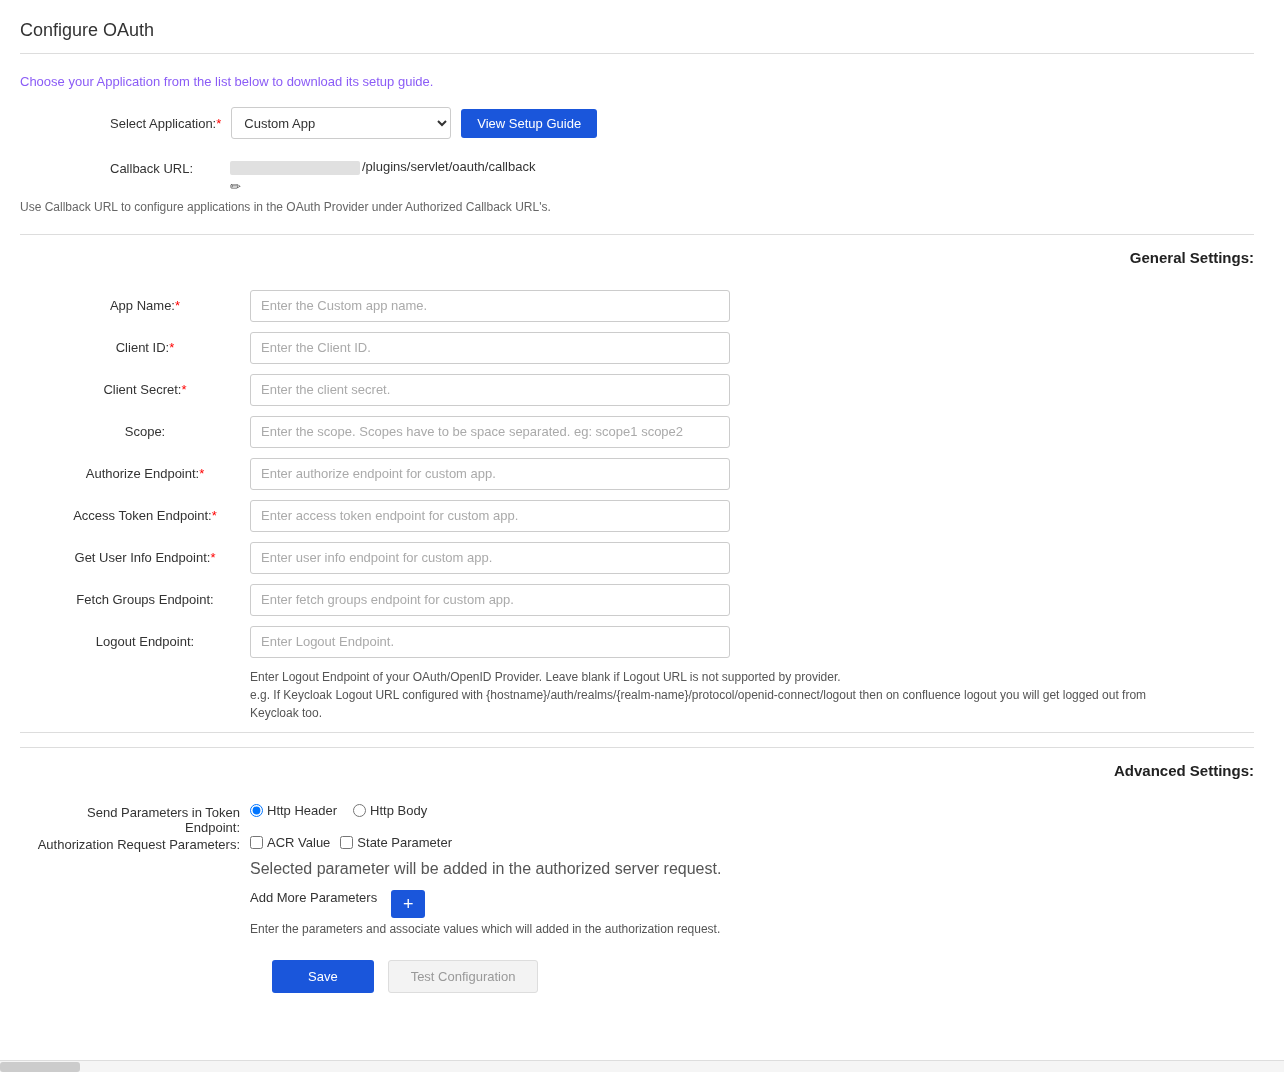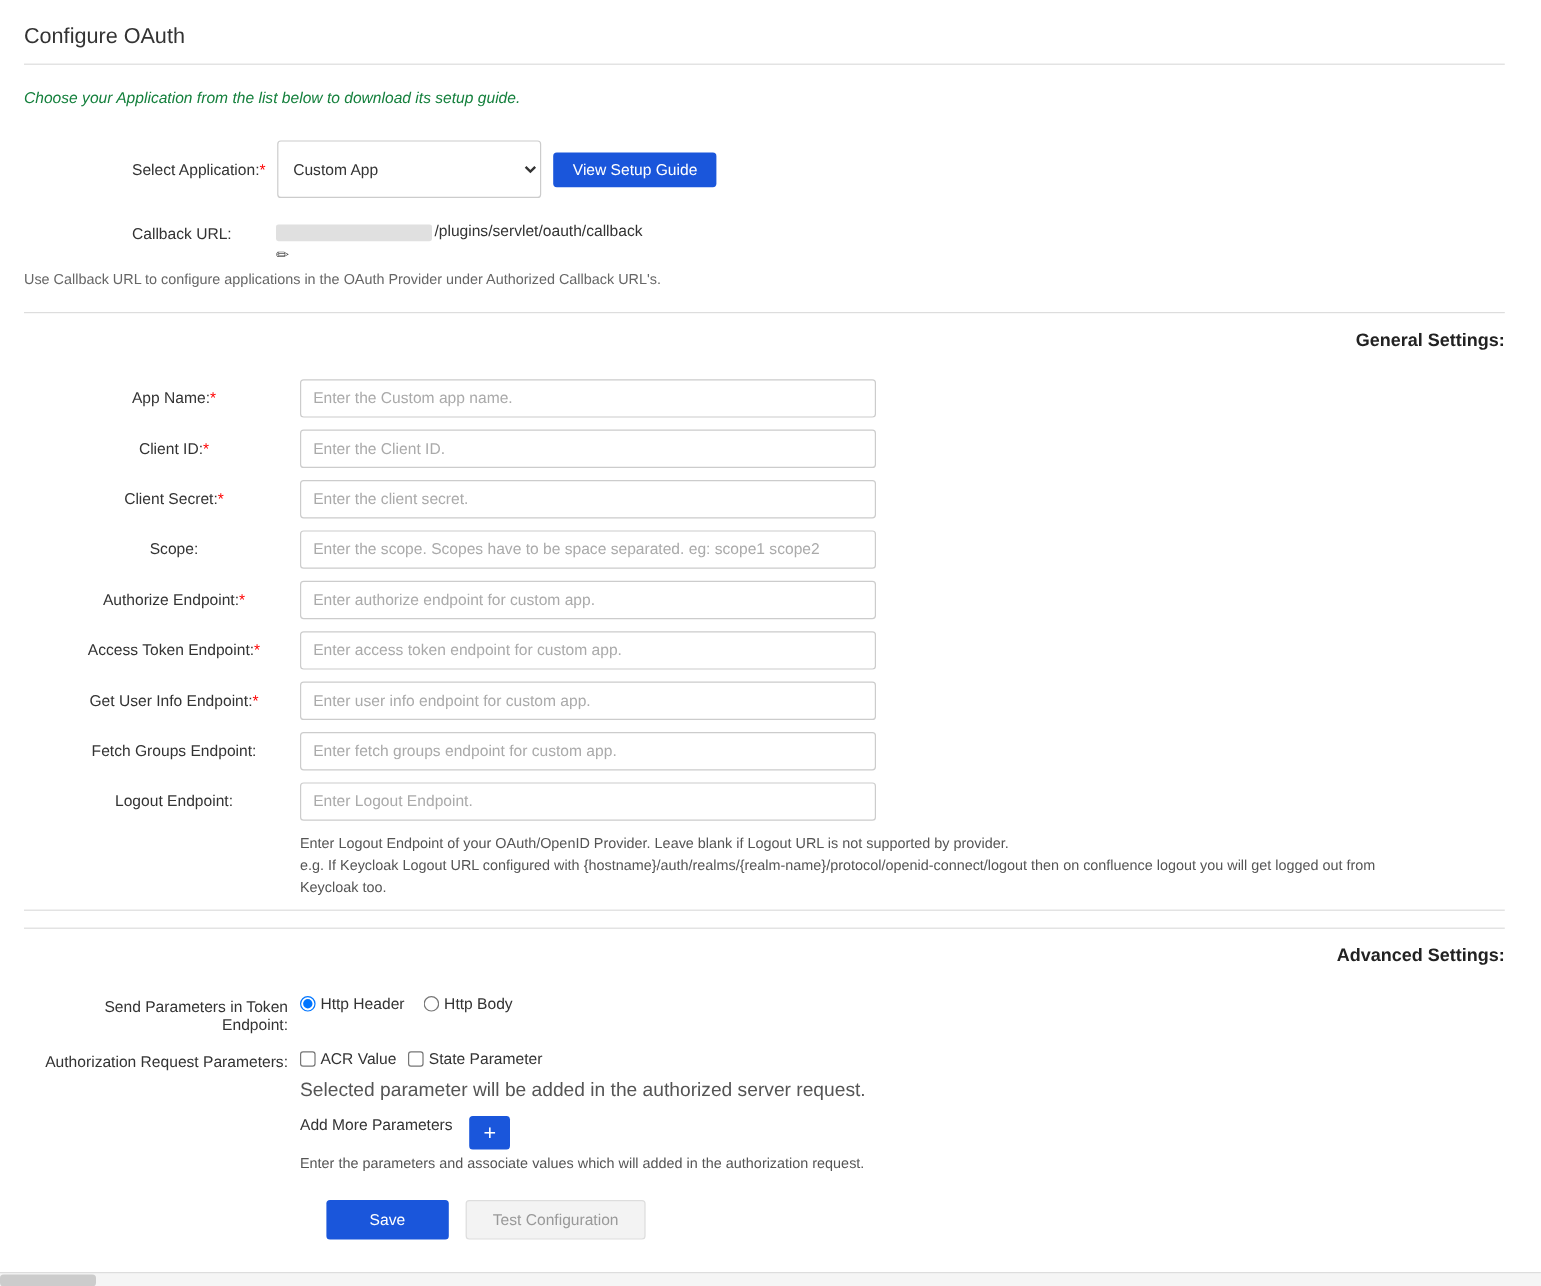--- a/index.html
+++ b/index.html
@@ -21,23 +21,22 @@
       font-size: 18px;
       font-weight: 400;
       color: #333;
       padding-bottom: 12px;
       border-bottom: 1px solid #ddd;
       margin-bottom: 20px;
     }
 
     .intro-text {
       font-size: 13px;
-      color: #15803d;
-      margin-bottom: 28px;
-      font-style: italic;
+      color: #8b5cf6;
+      margin-bottom: 18px;
     }
 
     .select-row {
       display: flex;
       align-items: center;
       margin-bottom: 20px;
       gap: 10px;
     }
 
     .select-row label {
@@ -46,21 +45,21 @@
       white-space: nowrap;
       margin-left: 90px;
     }
 
     .select-row label span.required {
       color: red;
     }
 
     .app-select {
       width: 220px;
-      height: 48px;
+      height: 32px;
       border: 1px solid #ccc;
       border-radius: 3px;
       padding: 4px 8px;
       font-size: 13px;
       color: #333;
       background: #fff;
       cursor: pointer;
     }
 
     .btn-blue {
@@ -175,21 +174,21 @@
 
     .advanced-section {
       border-top: 1px solid #ddd;
       padding-top: 14px;
       margin-top: 10px;
     }
 
     .adv-grid {
       display: grid;
       grid-template-columns: 220px 1fr;
-      row-gap: 14px;
+      row-gap: 0;
       align-items: start;
       padding-left: 10px;
     }
 
     .adv-label {
       font-size: 13px;
       color: #333;
       text-align: right;
       padding-right: 10px;
       padding-top: 2px;

